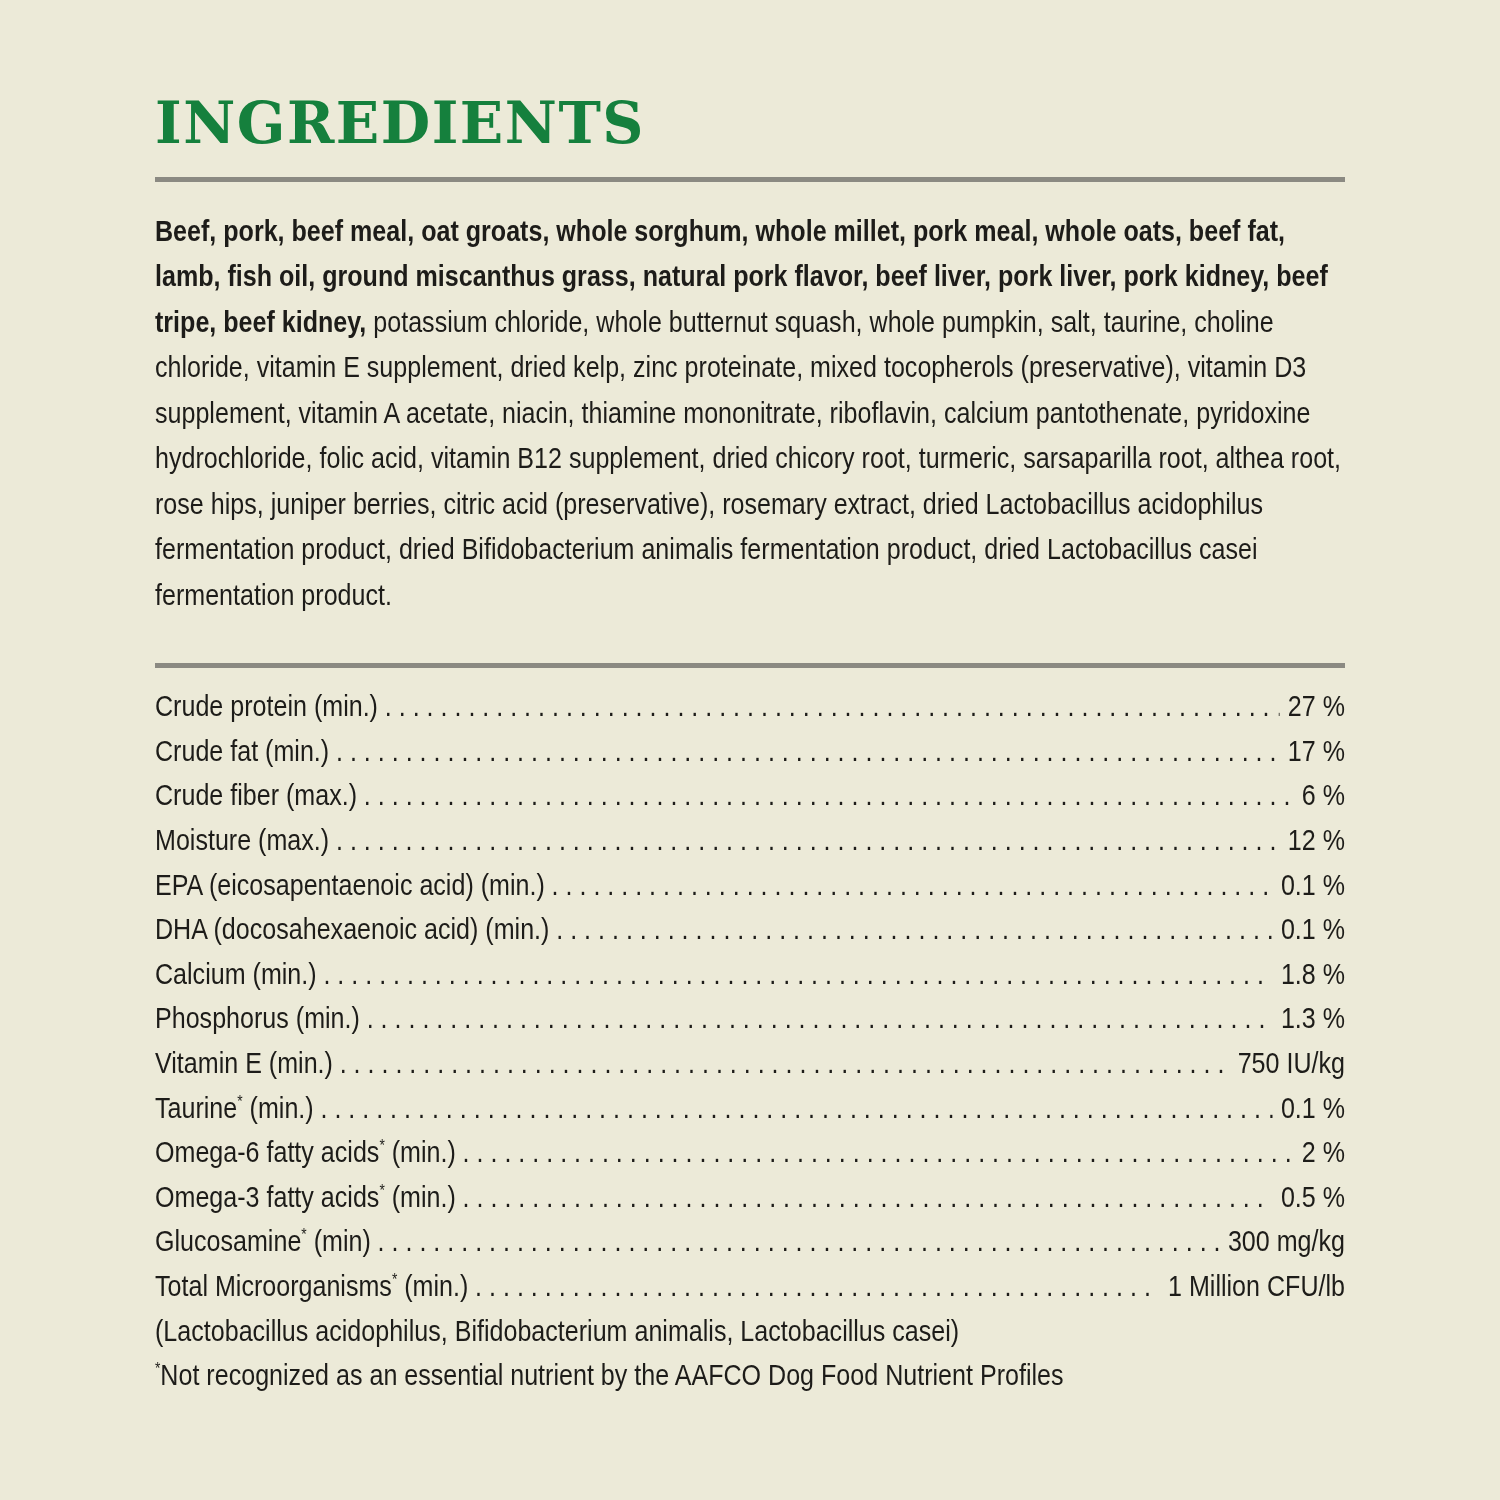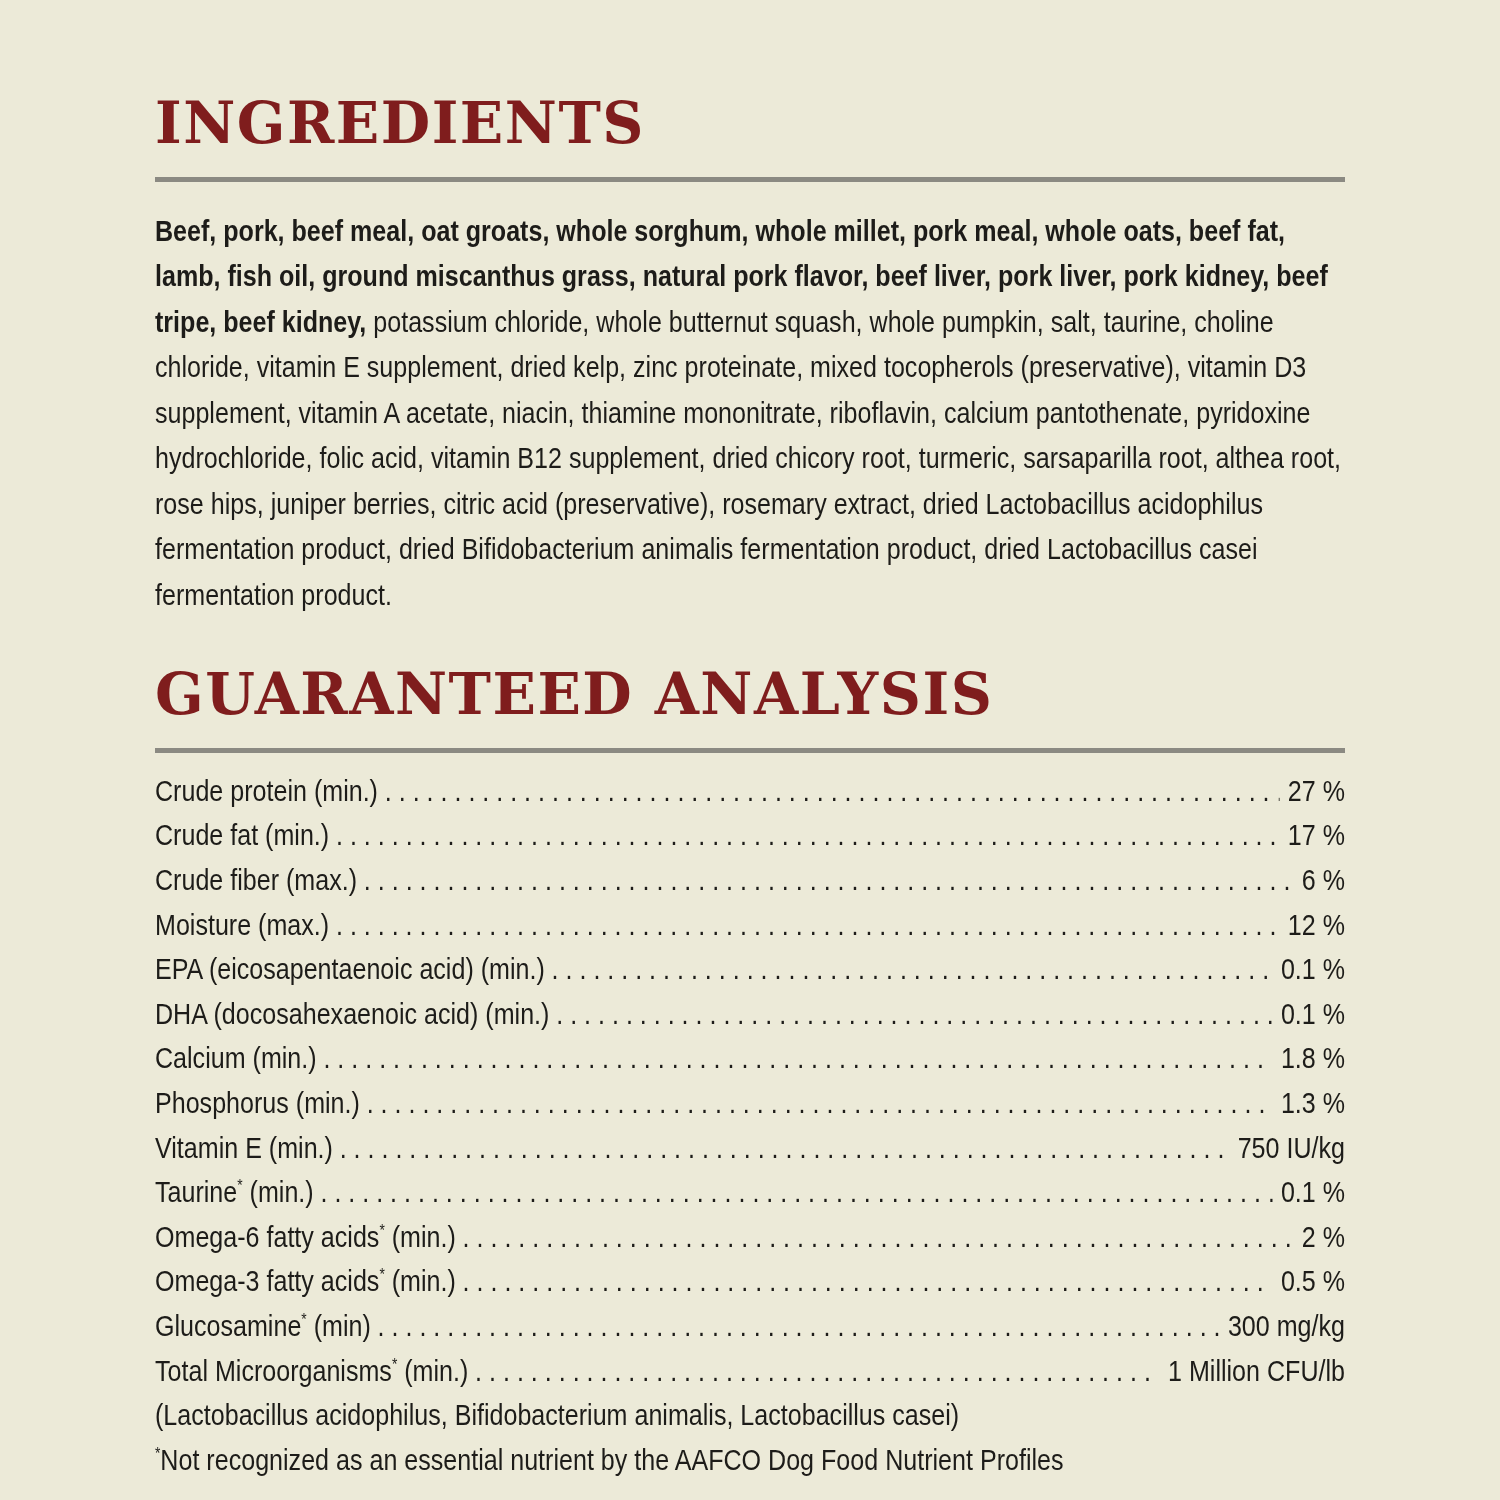--- a/index.html
+++ b/index.html
@@ -7,21 +7,21 @@
     width:1500px;height:1500px;
     background:#ECEAD8;
     color:#1D1C19;
     font-family:"Liberation Sans", sans-serif;
     overflow:hidden;
   }
   .content{padding:92px 155px 0 155px;}
   .sec-title{
     font-family:"DejaVu Serif", serif;
     font-weight:700;
-    color:#7f1d1d;
+    color:#15803d;
     font-size:57px;
     letter-spacing:1.5px;
     line-height:1.1;
     margin:0;
   }
   .rule{height:5px;background:#8B8A82;border:none;margin:22px 0 0 0;}
   
   .condense{width:1400px;transform:scaleX(0.85);transform-origin:0 0;}
   .ing-text{
     font-size:29.5px;
@@ -63,21 +63,20 @@
 
   <section>
     <h1 class="sec-title">INGREDIENTS</h1>
     <div class="rule"></div>
     <div class="condense">
       <p class="ing-text"><b>Beef, pork, beef meal, oat groats, whole sorghum, whole millet, pork meal, whole oats, beef fat, lamb, fish oil, ground miscanthus grass, natural pork flavor, beef liver, pork liver, pork kidney, beef tripe, beef kidney,</b><span> potassium chloride, whole butternut squash, whole pumpkin, salt, taurine, choline chloride, vitamin E supplement, dried kelp, zinc proteinate, mixed tocopherols (preservative), vitamin D3 supplement, vitamin A acetate, niacin, thiamine mononitrate, riboflavin, calcium pantothenate, pyridoxine hydrochloride, folic acid, vitamin B12 supplement, dried chicory root, turmeric, sarsaparilla root, althea root, rose hips, juniper berries, citric acid (preservative), rosemary extract, dried Lactobacillus acidophilus fermentation product, dried Bifidobacterium animalis fermentation product, dried Lactobacillus casei fermentation product.</span></p>
     </div>
   </section>
 
   <section class="ga-section">
-    <h1 class="sec-title">GUARANTEED ANALYSIS</h1>
     <div class="rule"></div>
 
     <div class="condense ga-rows">
 
       <div class="ga-row">
         <span class="ga-label"><span>Crude protein (min.)</span><sup></sup><span></span></span>
         <span class="leader"></span>
         <span class="ga-value">27 %</span>
       </div>
 

